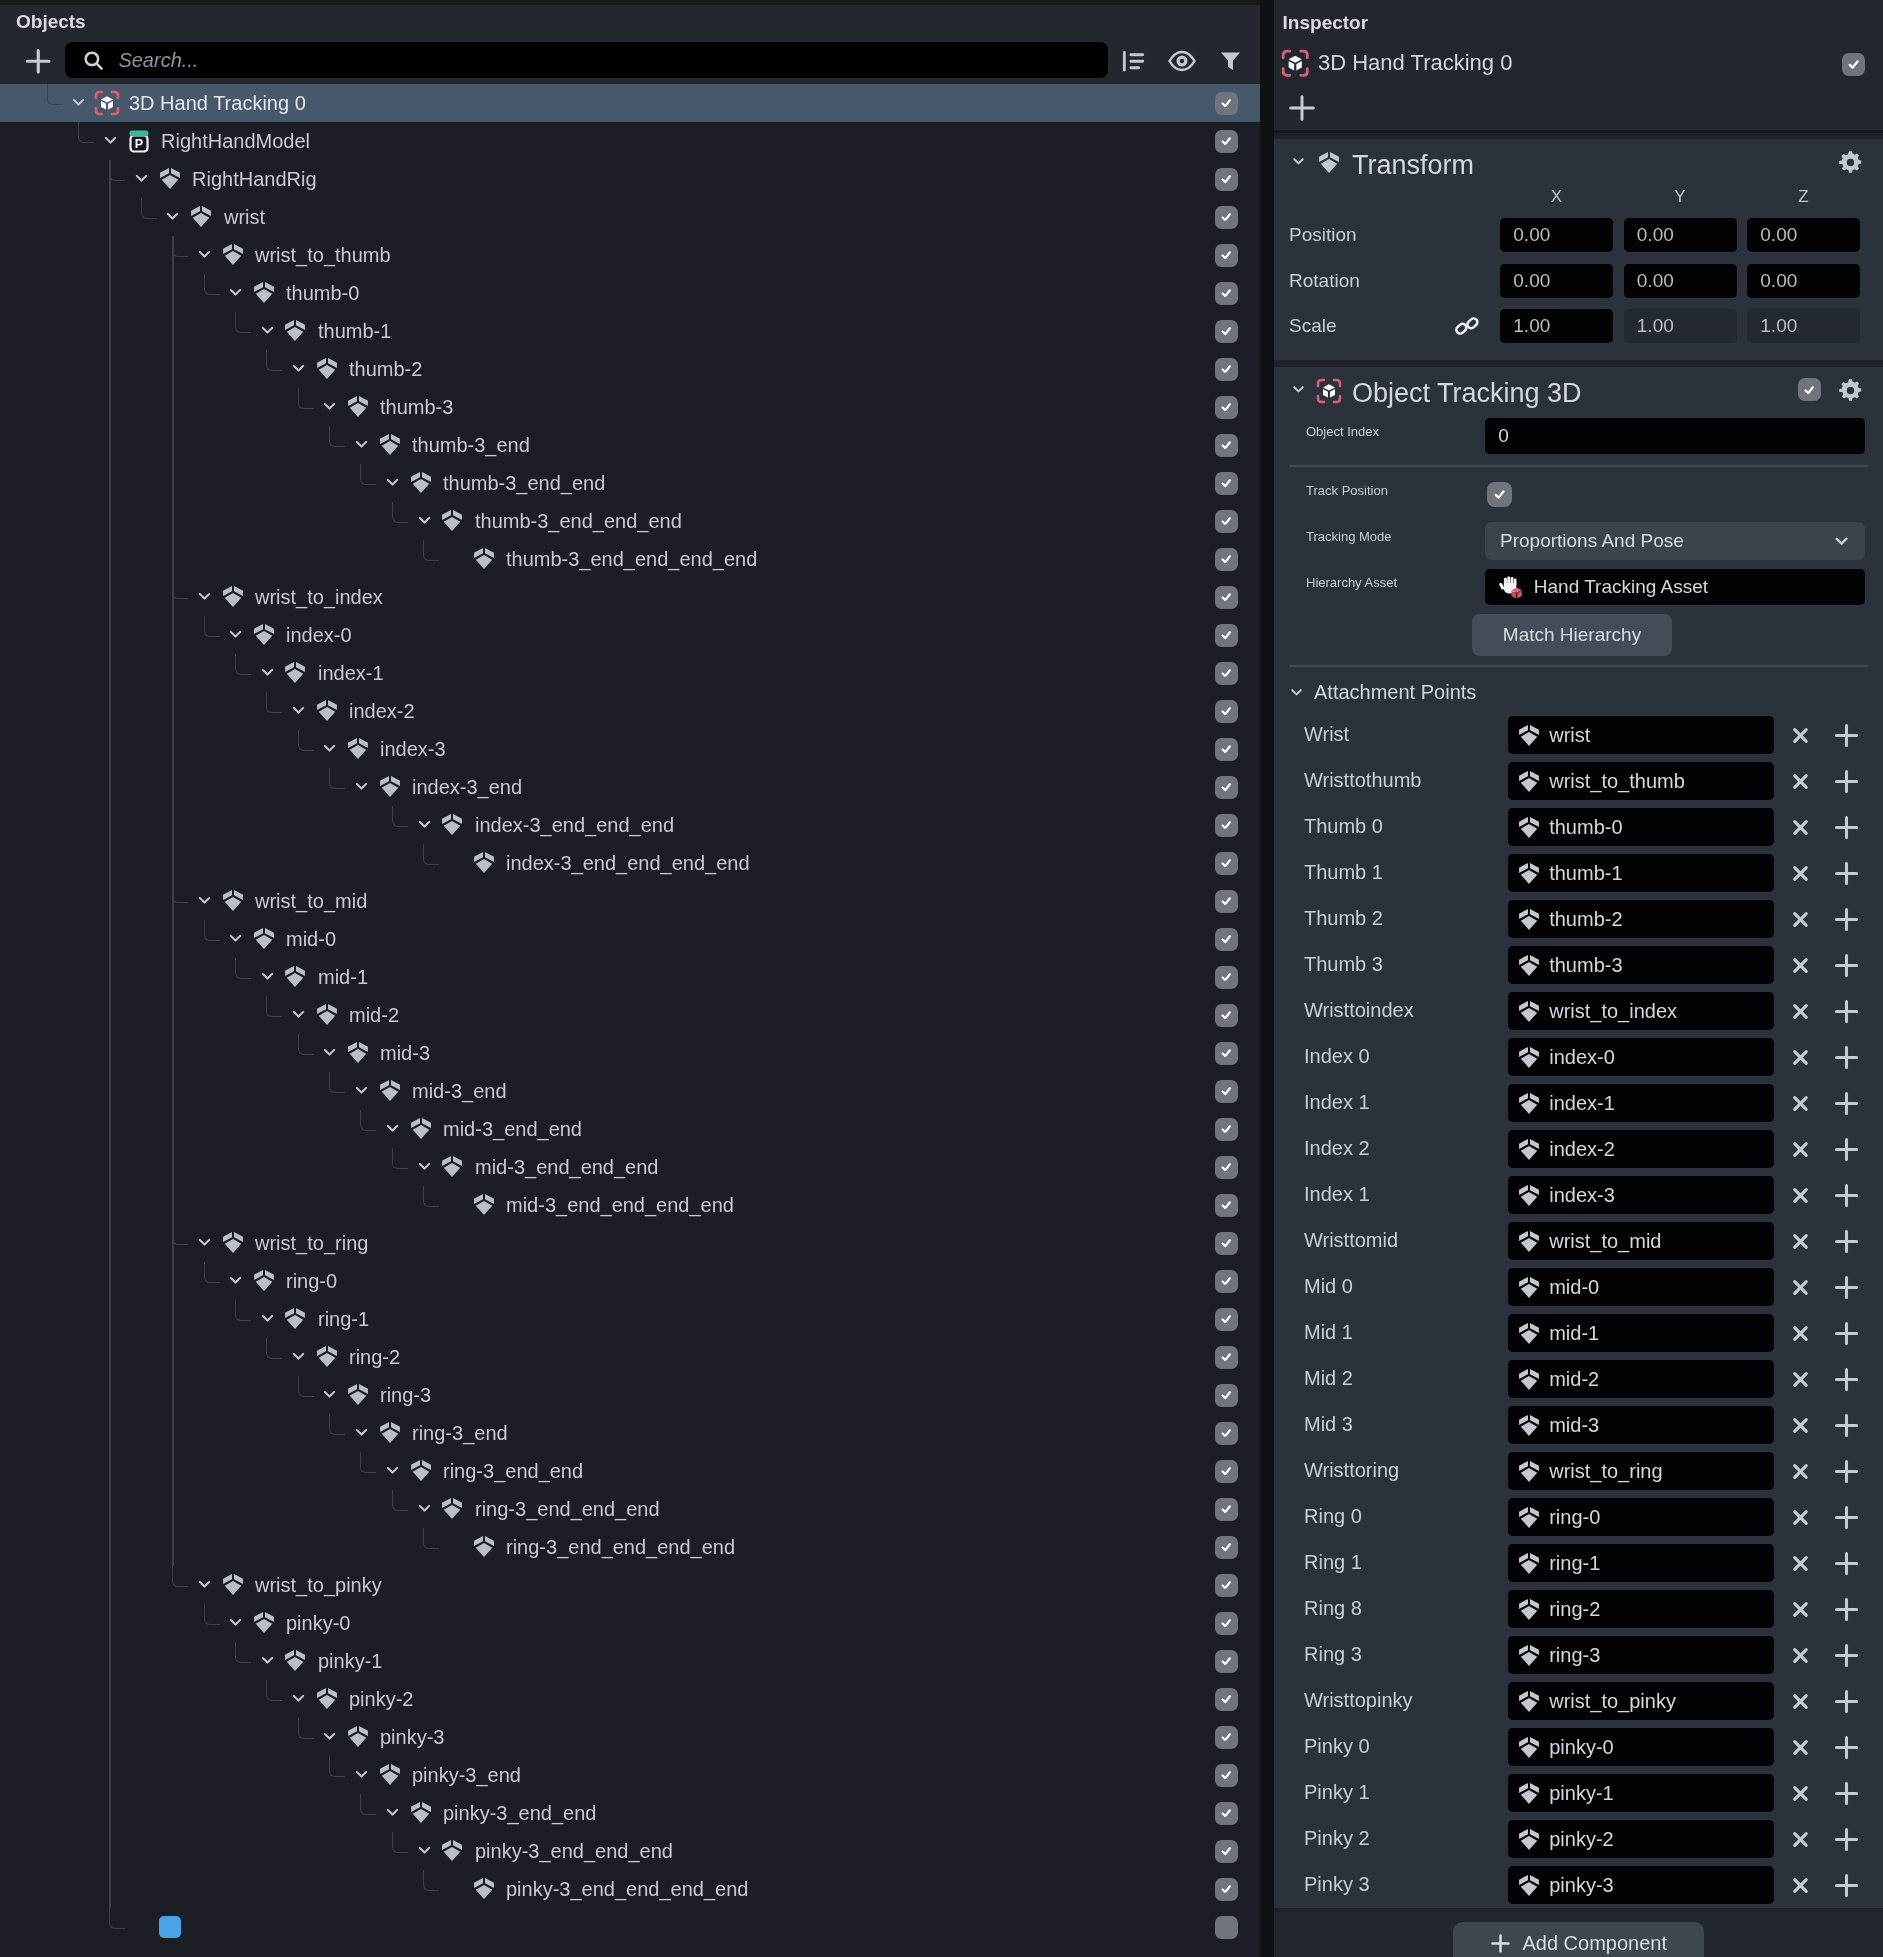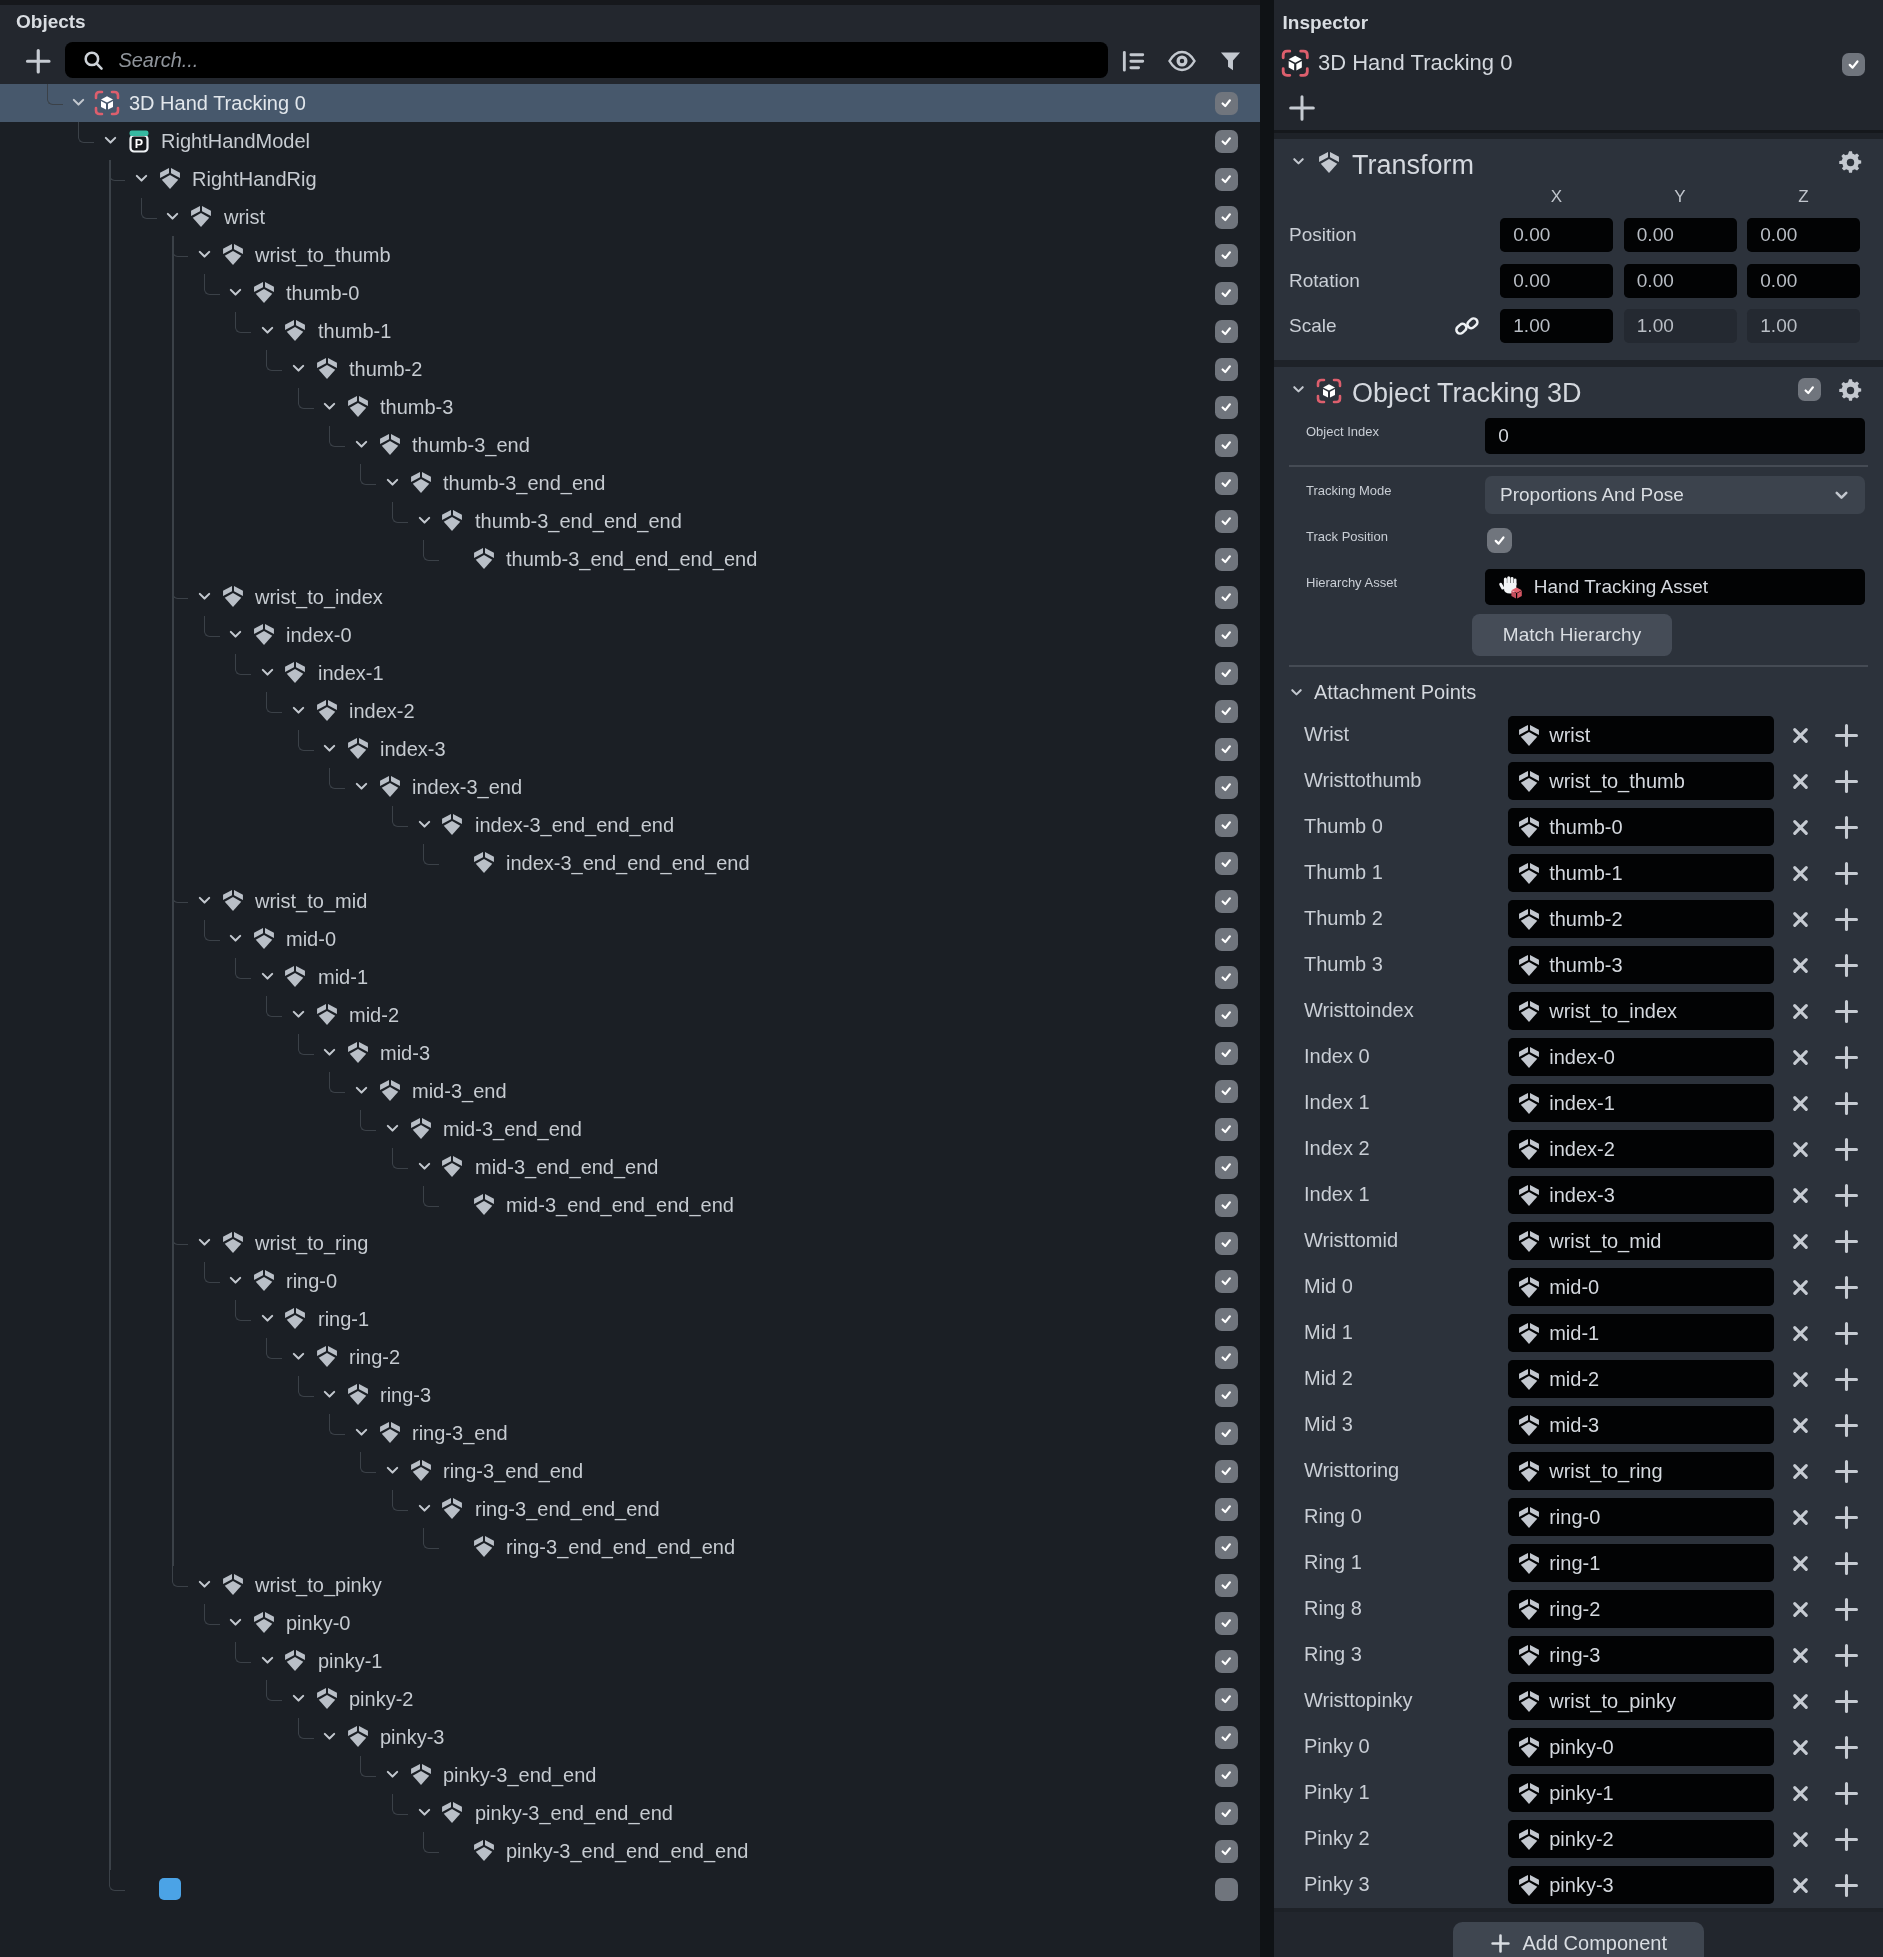--- a/index.html
+++ b/index.html
@@ -954,20 +954,38 @@
             </svg></span>
           <span class="tr-label" style="left: 380px;">pinky-3</span>
           <span class="tr-check">
             <svg width="14.3" height="14.3" viewBox="0 0 16 16">
               <path d="M4 8.4 L7 11.3 L12.2 4.8" stroke="#fff" stroke-width="2.4" fill="none" stroke-linecap="round" stroke-linejoin="round"></path>
             </svg>
           </span>
         </div>
         <div class="tree-row">
           <div class="rail" style="left: 109px;"></div>
+          <div class="conn" style="left: 329px;"></div>
+          <span class="tr-chev" style="left: 354px;"><svg width="15" height="15" viewBox="0 0 16 16">
+              <path d="M3 5.2 L8 10.2 L13 5.2" stroke="#c3c8cf" stroke-width="2.2" fill="none" stroke-linecap="round" stroke-linejoin="round"></path>
+            </svg></span>
+          <span class="tr-icon" style="left: 377px;"><svg width="26" height="26" viewBox="0 0 24 24">
+              <polygon points="11.1,1.8 2.8,6.2 2.8,11 11.1,6.6" fill="#b9bfc7"></polygon>
+              <polygon points="12.9,1.8 21.2,6.2 21.2,11 12.9,6.6" fill="#b9bfc7"></polygon>
+              <polygon points="12,8.4 19.6,12.6 12,21.2 4.4,12.6" fill="#b9bfc7"></polygon>
+            </svg></span>
+          <span class="tr-label" style="left: 412px;">pinky-3_end</span>
+          <span class="tr-check">
+            <svg width="14.3" height="14.3" viewBox="0 0 16 16">
+              <path d="M4 8.4 L7 11.3 L12.2 4.8" stroke="#fff" stroke-width="2.4" fill="none" stroke-linecap="round" stroke-linejoin="round"></path>
+            </svg>
+          </span>
+        </div>
+        <div class="tree-row">
+          <div class="rail" style="left: 109px;"></div>
           <div class="conn" style="left: 360px;"></div>
           <span class="tr-chev" style="left: 385px;"><svg width="15" height="15" viewBox="0 0 16 16">
               <path d="M3 5.2 L8 10.2 L13 5.2" stroke="#c3c8cf" stroke-width="2.2" fill="none" stroke-linecap="round" stroke-linejoin="round"></path>
             </svg></span>
           <span class="tr-icon" style="left: 408px;"><svg width="26" height="26" viewBox="0 0 24 24">
               <polygon points="11.1,1.8 2.8,6.2 2.8,11 11.1,6.6" fill="#b9bfc7"></polygon>
               <polygon points="12.9,1.8 21.2,6.2 21.2,11 12.9,6.6" fill="#b9bfc7"></polygon>
               <polygon points="12,8.4 19.6,12.6 12,21.2 4.4,12.6" fill="#b9bfc7"></polygon>
             </svg></span>
           <span class="tr-label" style="left: 443px;">pinky-3_end_end</span>
@@ -1160,37 +1178,37 @@
       <div class="ot-row">
         <span class="ot-label">Object Index</span>
         <div class="ot-field">
             <span>0</span>
           </div>
       </div>
 
       <div class="divider"></div>
 
       <div class="ot-row">
+        <span class="ot-label">Track Position</span>
+        <div class="ot-check">
+          <svg width="15" height="15" viewBox="0 0 16 16">
+              <path d="M4 8.4 L7 11.3 L12.2 4.8" stroke="#fff" stroke-width="2.4" fill="none" stroke-linecap="round" stroke-linejoin="round"></path>
+            </svg>
+        </div>
+      </div>
+
+      <div class="ot-row">
         <span class="ot-label">Tracking Mode</span>
         <div class="ot-dropdown">
           <span>Proportions And Pose</span>
           <span class="dd-chev">
             <svg width="17" height="17" viewBox="0 0 16 16">
                 <path d="M3.5 5.5 L8 10 L12.5 5.5" stroke="#c3c8cf" stroke-width="2.4" fill="none" stroke-linecap="round" stroke-linejoin="round"></path>
               </svg>
           </span>
-        </div>
-      </div>
-
-      <div class="ot-row">
-        <span class="ot-label">Track Position</span>
-        <div class="ot-check">
-          <svg width="15" height="15" viewBox="0 0 16 16">
-              <path d="M4 8.4 L7 11.3 L12.2 4.8" stroke="#fff" stroke-width="2.4" fill="none" stroke-linecap="round" stroke-linejoin="round"></path>
-            </svg>
         </div>
       </div>
 
       <div class="ot-row">
         <span class="ot-label">Hierarchy Asset</span>
         <div class="ot-field">
           <span style="margin-right:9.5px;display:flex;">
             <svg width="26" height="26" viewBox="0 0 26 26">
                 <g fill="#f2f4f6">
                   <rect x="9.2" y="2.2" width="3" height="10" rx="1.5"></rect>

